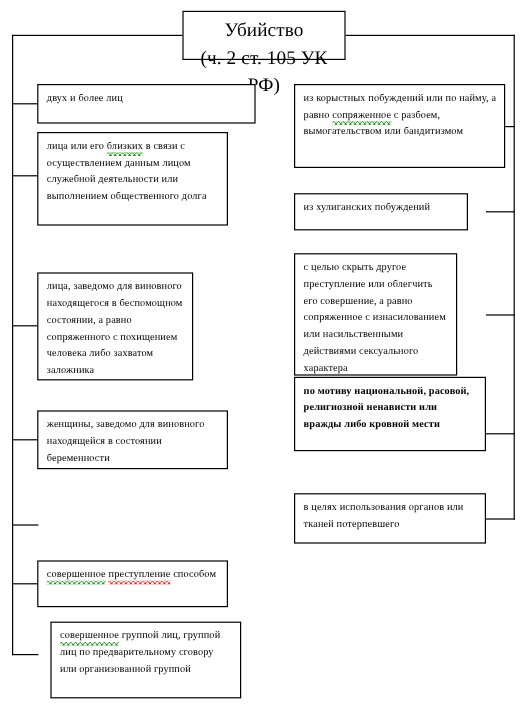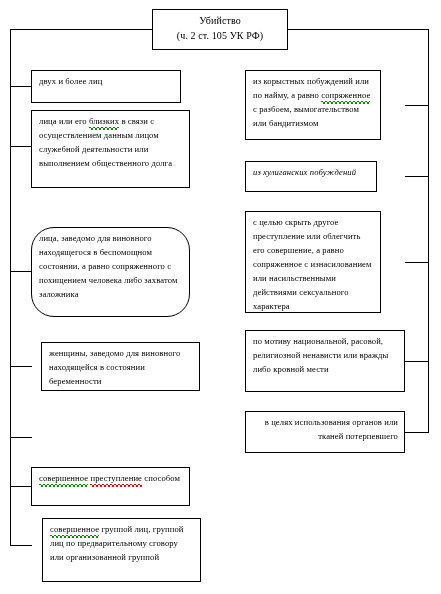--- a/index.html
+++ b/index.html
@@ -28,21 +28,21 @@
     padding: 4px 6px 4px 7px;
     font-size: 8.6px;
     line-height: 1.62;
     color: #000000;
     letter-spacing: 0.1px;
     z-index: 5;
   }
   .node.root {
     text-align: center;
     padding: 4px 2px;
-    font-size: 10px;
+    font-size: 16px;
     line-height: 1.45;
   }
   .line {
     position: absolute;
     background: #000000;
     z-index: 2;
   }
   .line.v { width: 1.4px; }
   .line.h { height: 1.4px; }
 
@@ -99,26 +99,26 @@
   <div class="line h" style="left:405px; top:176px; width:24px;"></div>
   <div class="line h" style="left:405px; top:262px; width:24px;"></div>
   <div class="line h" style="left:405px; top:361px; width:24px;"></div>
   <div class="line h" style="left:405px; top:432px; width:24px;"></div>
 
   <div class="node root" style="left:152px; top:9px; width:136px; height:41px;">
     <div>Убийство</div>
     <div>(ч. 2 ст. 105 УК РФ)</div>
   </div>
 
-  <div class="node" style="left:31px; top:70px; width:150px; height:33px;font-family:Liberation Serif, serif;">двух и более лиц</div>
+  <div class="node" style="left:31px; top:70px; width:182px; height:33px;font-family:Liberation Serif, serif;">двух и более лиц</div>
   <div class="node" style="left:31px; top:110px; width:159px; height:78px;">лица или его <span class="sp sp-green">близких</span> в связи с осуществлением данным лицом служебной деятельности или выполнением общественного долга</div>
-  <div class="node" style="left:31px; top:227px; width:159px; height:90px;border-radius:23px;">лица, заведомо для виновного находящегося в беспомощном состоянии, а равно сопряженного с похищением человека либо захватом заложника</div>
-  <div class="node" style="left:31px; top:342px; width:159px; height:49px;margin-left:10px;">женщины, заведомо для виновного находящейся в состоянии беременности</div>
+  <div class="node" style="left:31px; top:227px; width:130px; height:90px;">лица, заведомо для виновного находящегося в беспомощном состоянии, а равно сопряженного с похищением человека либо захватом заложника</div>
+  <div class="node" style="left:31px; top:342px; width:159px; height:49px;">женщины, заведомо для виновного находящейся в состоянии беременности</div>
   <div class="node" style="left:31px; top:467px; width:159px; height:39px;"><span class="sp sp-green">совершенное</span> <span class="sp sp-red">преступление</span> способом</div>
   <div class="node" style="left:31px; top:518px; width:159px; height:64px;margin-left:11px;"><span class="sp sp-green">совершенное</span> группой лиц, группой лиц по предварительному сговору или организованной группой</div>
 
-  <div class="node" style="left:245px; top:70px; width:136px; height:70px;">из корыстных побуждений или по найму, а равно <span class="sp sp-green">сопряженное</span> с разбоем, вымогательством или бандитизмом</div>
-  <div class="node" style="left:245px; top:161px; width:132px; height:31px;font-style:italic;">из хулиганских побуждений</div>
+  <div class="node" style="left:245px; top:70px; width:176px; height:70px;">из корыстных побуждений или по найму, а равно <span class="sp sp-green">сопряженное</span> с разбоем, вымогательством или бандитизмом</div>
+  <div class="node" style="left:245px; top:161px; width:145px; height:31px;">из хулиганских побуждений</div>
   <div class="node" style="left:245px; top:211px; width:136px; height:102px;">с целью скрыть другое преступление или облегчить его совершение, а равно сопряженное с изнасилованием или насильственными действиями сексуального характера</div>
-  <div class="node" style="left:245px; top:330px; width:160px; height:62px;">по мотиву национальной, расовой, религиозной ненависти или вражды либо кровной мести</div>
-  <div class="node" style="left:245px; top:411px; width:160px; height:42px;text-align:right;">в целях использования органов или тканей потерпевшего</div>
+  <div class="node" style="left:245px; top:314px; width:160px; height:62px;font-weight:bold;">по мотиву национальной, расовой, религиозной ненависти или вражды либо кровной мести</div>
+  <div class="node" style="left:245px; top:411px; width:160px; height:42px;">в целях использования органов или тканей потерпевшего</div>
 
 </div>
 
 </body></html>

